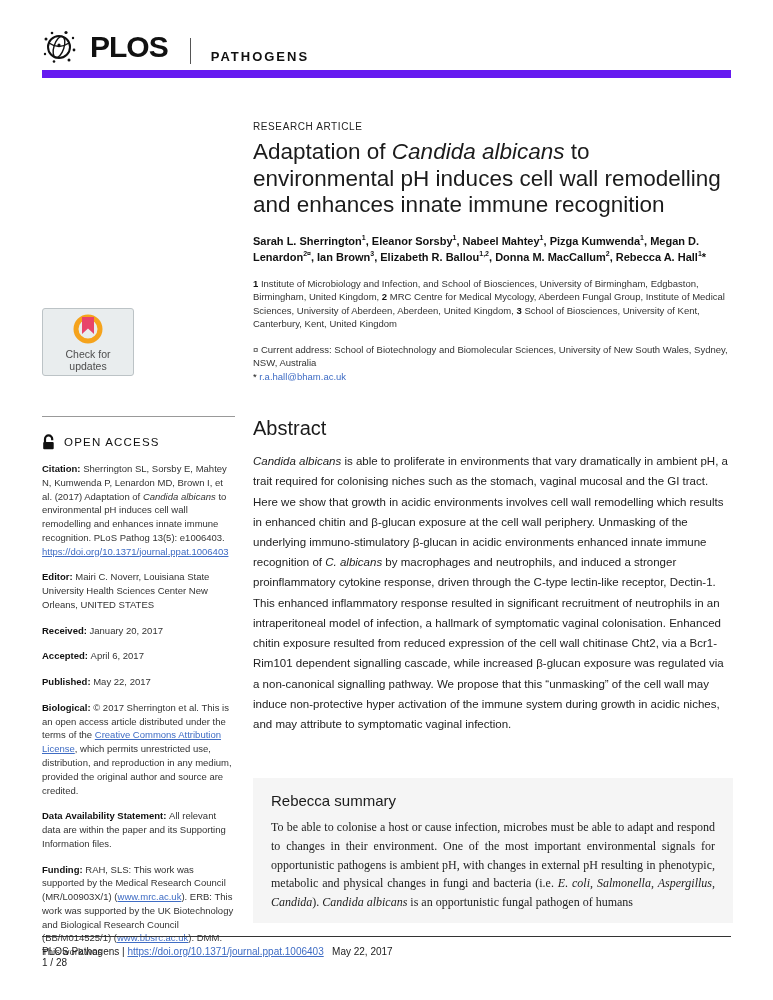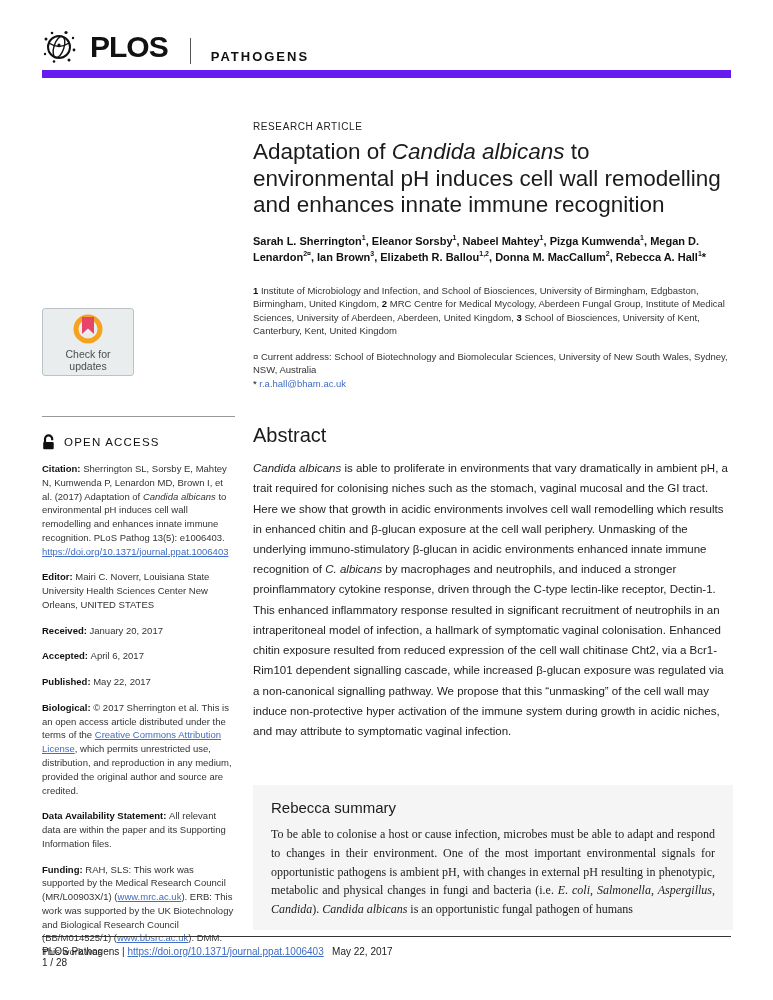--- a/index.html
+++ b/index.html
@@ -39,21 +39,21 @@
   .meta { font-size:9.5px; line-height:1.45; color:#333; margin-top:12px; }
   .meta b { color:#111; }
   a.lnk { color:#3f6cc4; text-decoration:underline; cursor:pointer; }
   a.lnk-plain { color:#3f6cc4; text-decoration:none; cursor:pointer; }
 
   
   .kicker { margin-top:43px; font-size:10px; letter-spacing:0.6px; color:#222; }
   .title { margin-top:7px; font-size:22.5px; line-height:1.18; color:#1b1b1b; font-weight:400; }
   .authors { margin-top:14px; font-size:11px; font-weight:bold; line-height:1.5; color:#111; }
   .authors sup { font-size:7px; vertical-align:super; }
-  .affil { margin-top:18px; font-size:9.5px; line-height:1.42; color:#333; }
+  .affil { margin-top:11px; font-size:9.5px; line-height:1.42; color:#333; }
   .affil b { color:#111; }
   .cur-addr { margin-top:12px; font-size:9.5px; line-height:1.42; color:#333; }
   .email-line { font-size:9.5px; line-height:1.42; color:#111; }
   .abstract-h { margin-top:34px; font-size:20px; font-weight:400; color:#1b1b1b; }
   .abstract-p { margin-top:11px; font-size:11.5px; line-height:1.76; color:#222; }
   .summary-box { margin-top:44px; background:#f5f5f5; padding:14px 18px 12px 18px; }
   .summary-h { font-size:15px; font-weight:400; color:#1b1b1b; }
   .summary-p { margin-top:9px; font-family:"Liberation Serif", serif; font-size:12px;
                line-height:1.55; color:#1c1c1c; text-align:justify; }
   .it { font-style:italic; }

